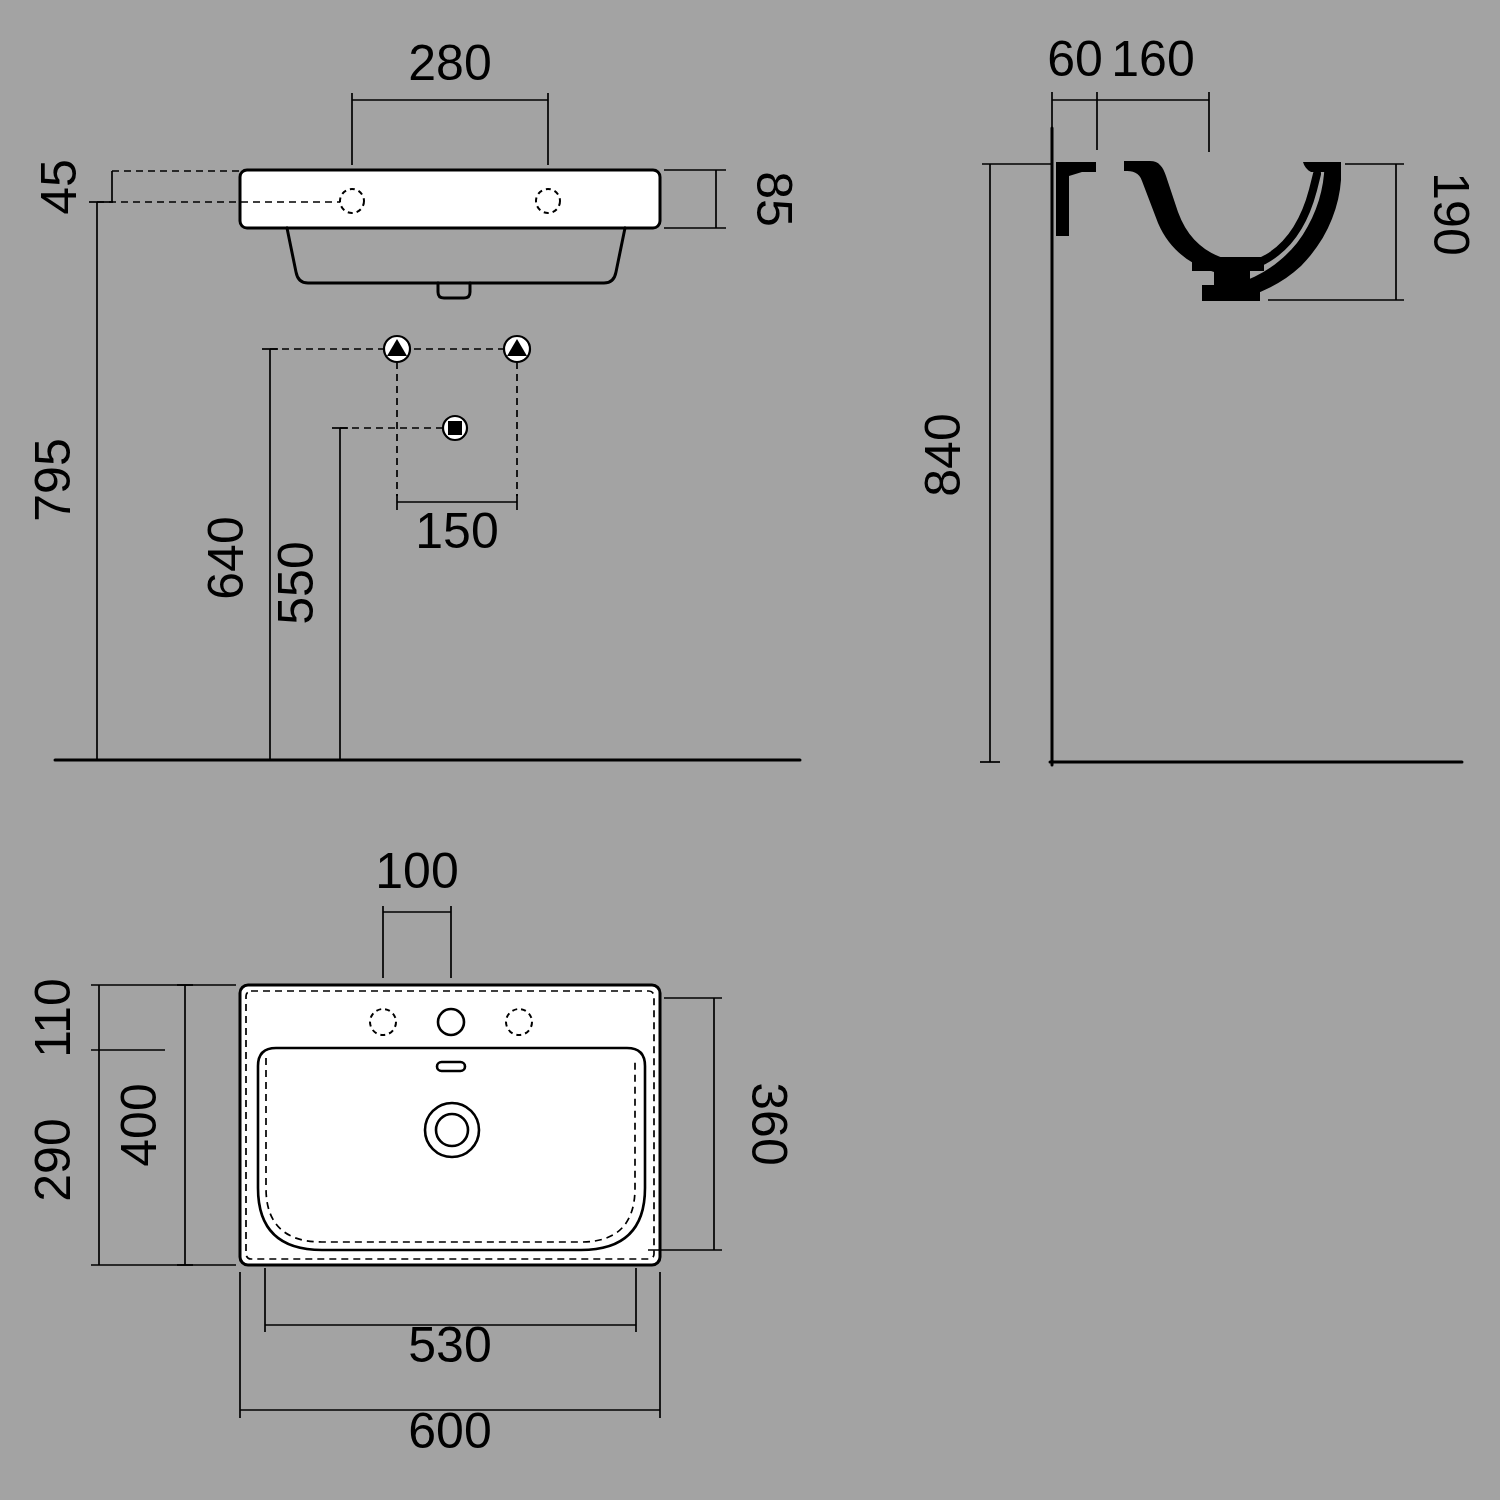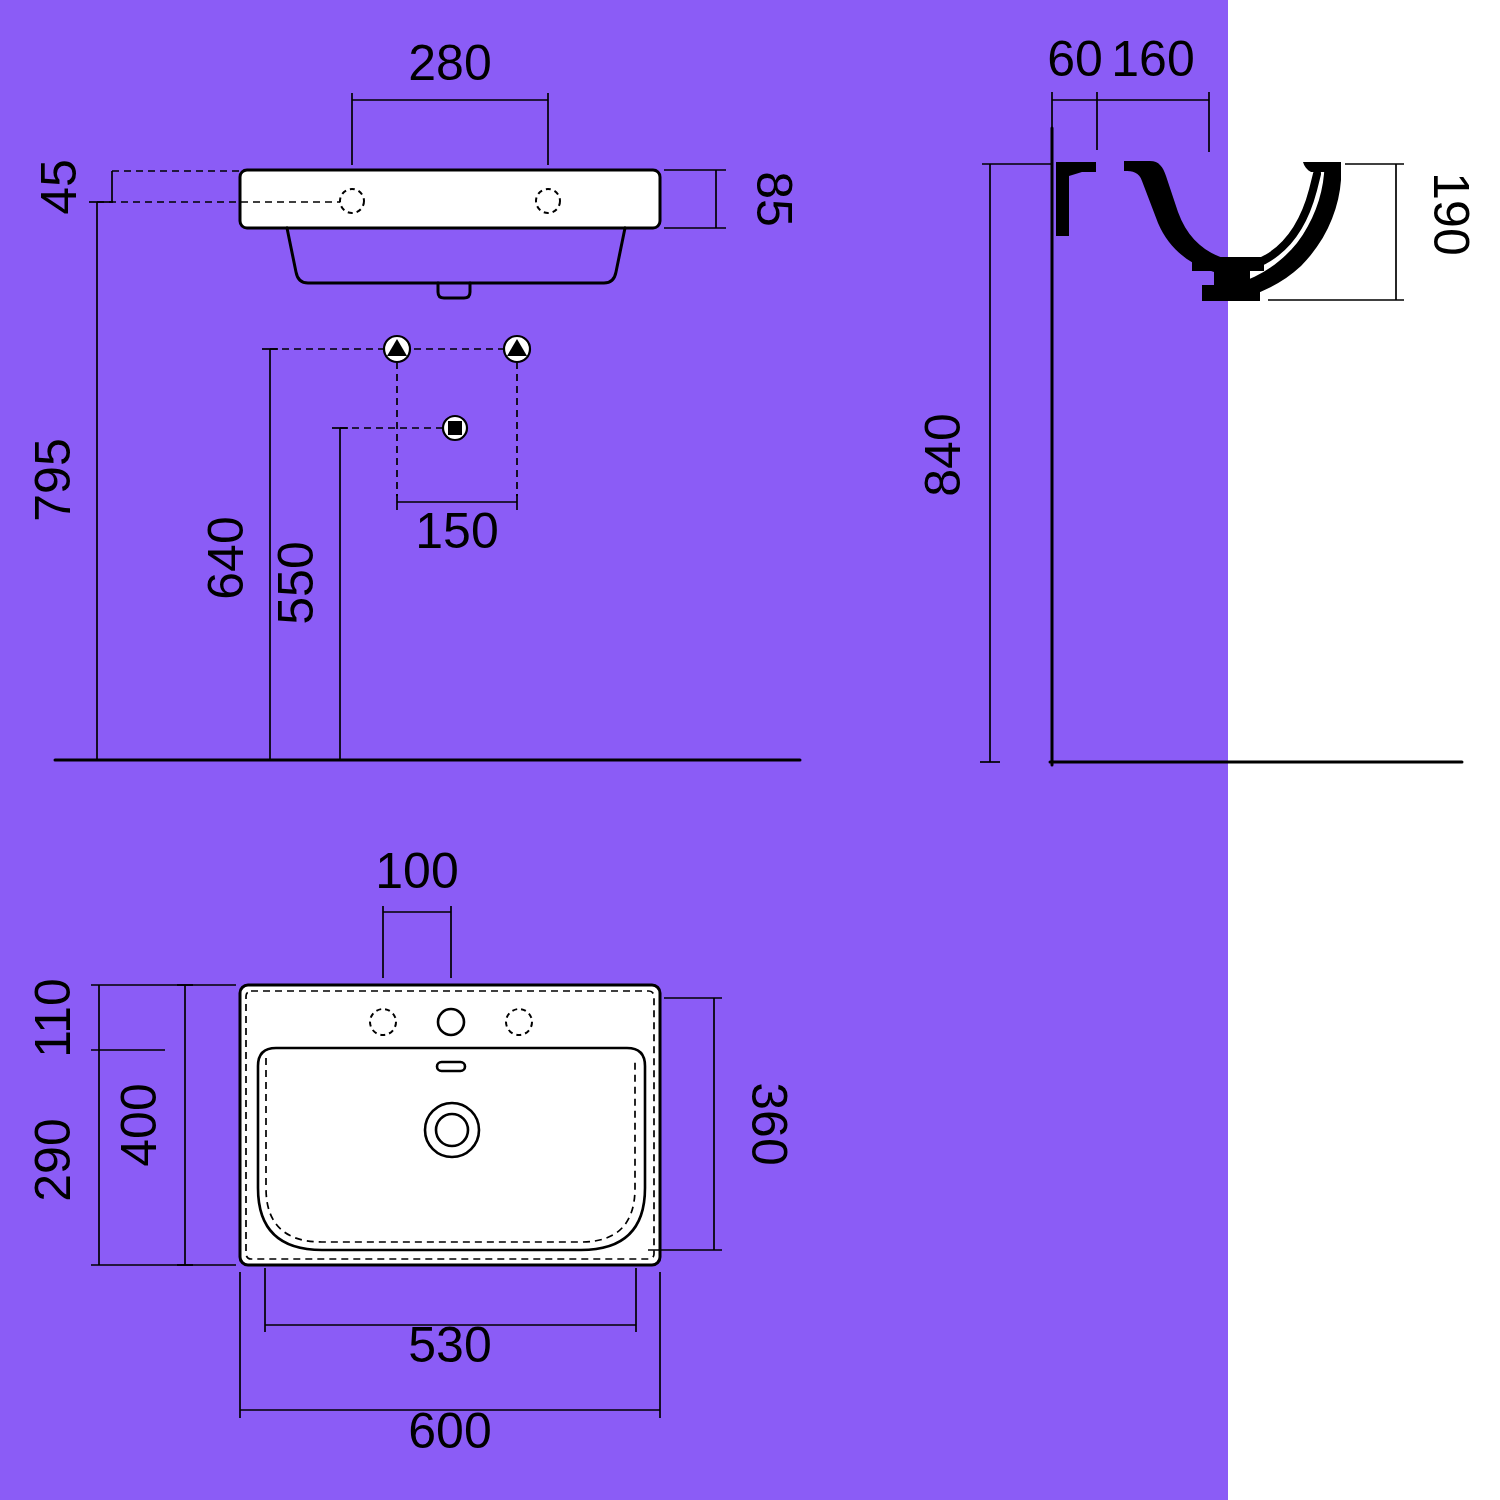--- a/index.html
+++ b/index.html
@@ -1,16 +1,16 @@
 <!DOCTYPE html>
 <html><head>
 <meta charset="utf-8">
 <style>
   html,body{margin:0;padding:0;background:#ffffff;}
-  .stage{width:1228px;height:1500px;background:#8b5cf6;}
+  .stage{width:1500px;height:1500px;background:#a3a3a3;}
   svg{display:block;}
   .ln  {stroke:#000;stroke-width:3;fill:none;stroke-linecap:round;stroke-linejoin:round;}
   .lnf {stroke:#000;stroke-width:3;fill:#fff;stroke-linejoin:round;}
   .ln2 {stroke:#000;stroke-width:2.6;fill:none;}
   .lnf2{stroke:#000;stroke-width:2.6;fill:#fff;}
   .thin{stroke:#000;stroke-width:1.7;fill:none;}
   .dash{stroke:#000;stroke-width:1.7;fill:none;stroke-dasharray:7 5;}
   .dashc{stroke:#000;stroke-width:2;fill:none;stroke-dasharray:5 4;}
   .sym {stroke:#000;stroke-width:2.2;fill:#fff;}
   .fillb{fill:#000;stroke:none;}

